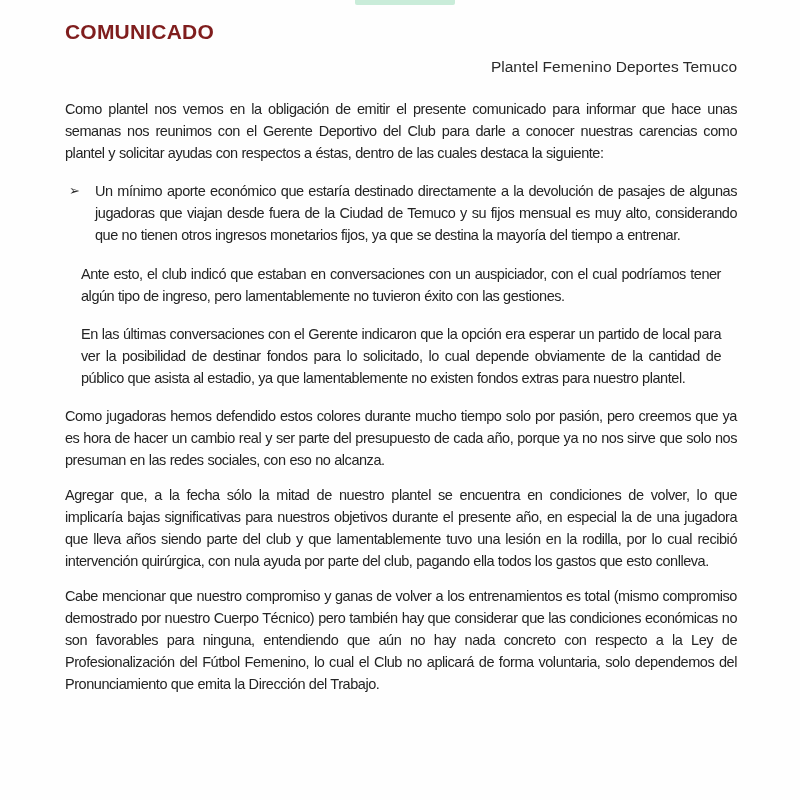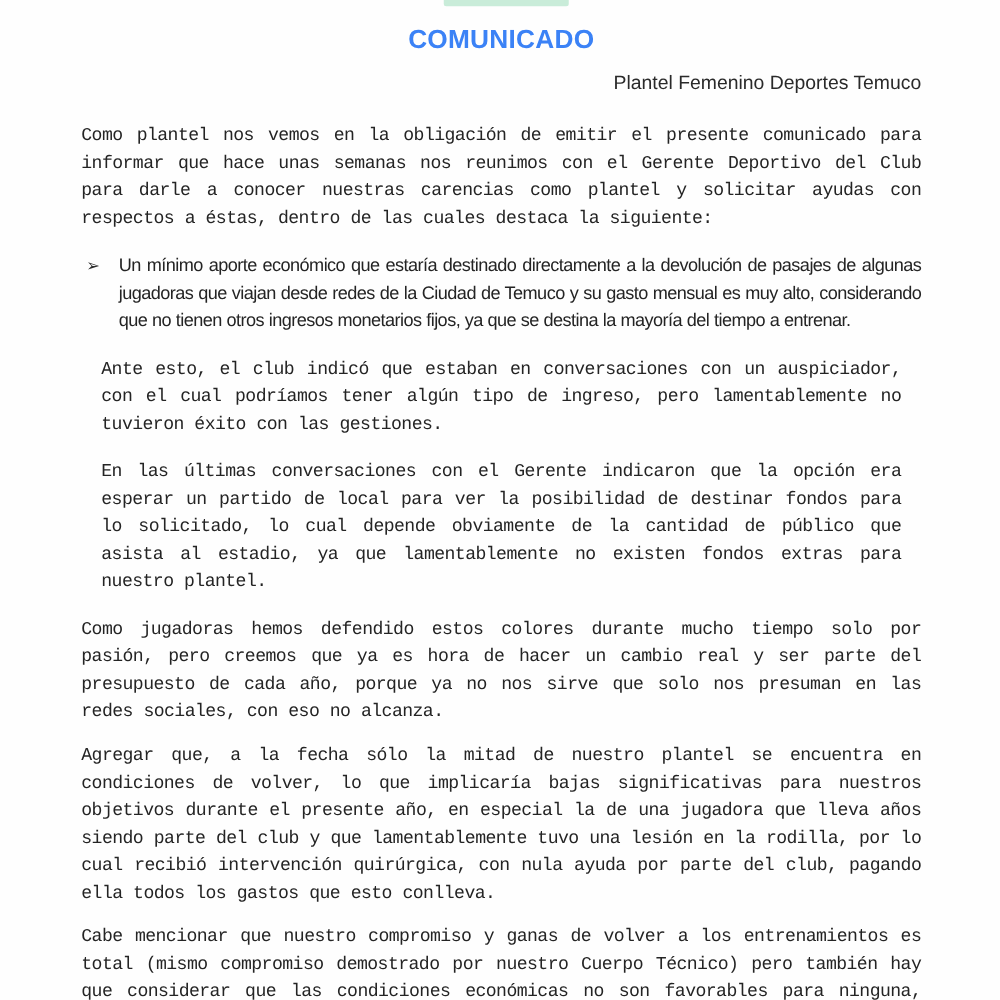--- a/index.html
+++ b/index.html
@@ -22,46 +22,44 @@
     top: 0;
     left: 355px;
     width: 100px;
     height: 5px;
     border-radius: 0 0 2px 2px;
   }
   .doc {
     padding: 18px 63px 0 65px;
   }
   .doc-title {
-    text-align: center;
     font-weight: bold;
     font-size: 21px;
     letter-spacing: 0.2px;
-    color: #3b82f6;
+    color: #7f1d1d;
     margin: 0 0 0 0;
     padding-top: 2px;
   }
   .doc-subtitle {
     text-align: right;
     font-size: 15.5px;
     color: #2a2a2a;
     margin: 14px 0 0 0;
   }
   .body-text {
     margin-top: 22px;
     font-size: 14.5px;
     line-height: 22px;
     letter-spacing: -0.45px;
     word-spacing: 0.2px;
     color: #242424;
   }
   .para {
     text-align: justify;
     margin: 0 0 13px 0;
-    font-family: Liberation Mono, monospace;
   }
   .para-group {
     margin: 0 0 13px 0;
   }
   .para-group .para {
     margin: 16px;
   }
   .bullet-row {
     display: flex;
     align-items: flex-start;
@@ -92,21 +90,21 @@
     <h1 class="doc-title">COMUNICADO</h1>
 
     <p class="doc-subtitle">Plantel Femenino Deportes Temuco</p>
 
     <div class="body-text">
 
       <p class="para">Como plantel nos vemos en la obligación de emitir el presente comunicado para informar que hace unas semanas nos reunimos con el Gerente Deportivo del Club para darle a conocer nuestras carencias como plantel y solicitar ayudas con respectos a éstas, dentro de las cuales destaca la siguiente:</p>
 
       <div class="bullet-row">
         <span class="bullet-glyph">➢</span>
-        <span class="bullet-text">Un mínimo aporte económico que estaría destinado directamente a la devolución de pasajes de algunas jugadoras que viajan desde redes de la Ciudad de Temuco y su gasto mensual es muy alto, considerando que no tienen otros ingresos monetarios fijos, ya que se destina la mayoría del tiempo a entrenar.</span>
+        <span class="bullet-text">Un mínimo aporte económico que estaría destinado directamente a la devolución de pasajes de algunas jugadoras que viajan desde fuera de la Ciudad de Temuco y su fijos mensual es muy alto, considerando que no tienen otros ingresos monetarios fijos, ya que se destina la mayoría del tiempo a entrenar.</span>
       </div>
 
       <div class="para-group">
         <p class="para">Ante esto, el club indicó que estaban en conversaciones con un auspiciador, con el cual podríamos tener algún tipo de ingreso, pero lamentablemente no tuvieron éxito con las gestiones.</p>
         <p class="para">En las últimas conversaciones con el Gerente indicaron que la opción era esperar un partido de local para ver la posibilidad de destinar fondos para lo solicitado, lo cual depende obviamente de la cantidad de público que asista al estadio, ya que lamentablemente no existen fondos extras para nuestro plantel.</p>
       </div>
 
       <p class="para">Como jugadoras hemos defendido estos colores durante mucho tiempo solo por pasión, pero creemos que ya es hora de hacer un cambio real y ser parte del presupuesto de cada año, porque ya no nos sirve que solo nos presuman en las redes sociales, con eso no alcanza.</p>
 
       <p class="para">Agregar que, a la fecha sólo la mitad de nuestro plantel se encuentra en condiciones de volver, lo que implicaría bajas significativas para nuestros objetivos durante el presente año, en especial la de una jugadora que lleva años siendo parte del club y que lamentablemente tuvo una lesión en la rodilla, por lo cual recibió intervención quirúrgica, con nula ayuda por parte del club, pagando ella todos los gastos que esto conlleva.</p>

